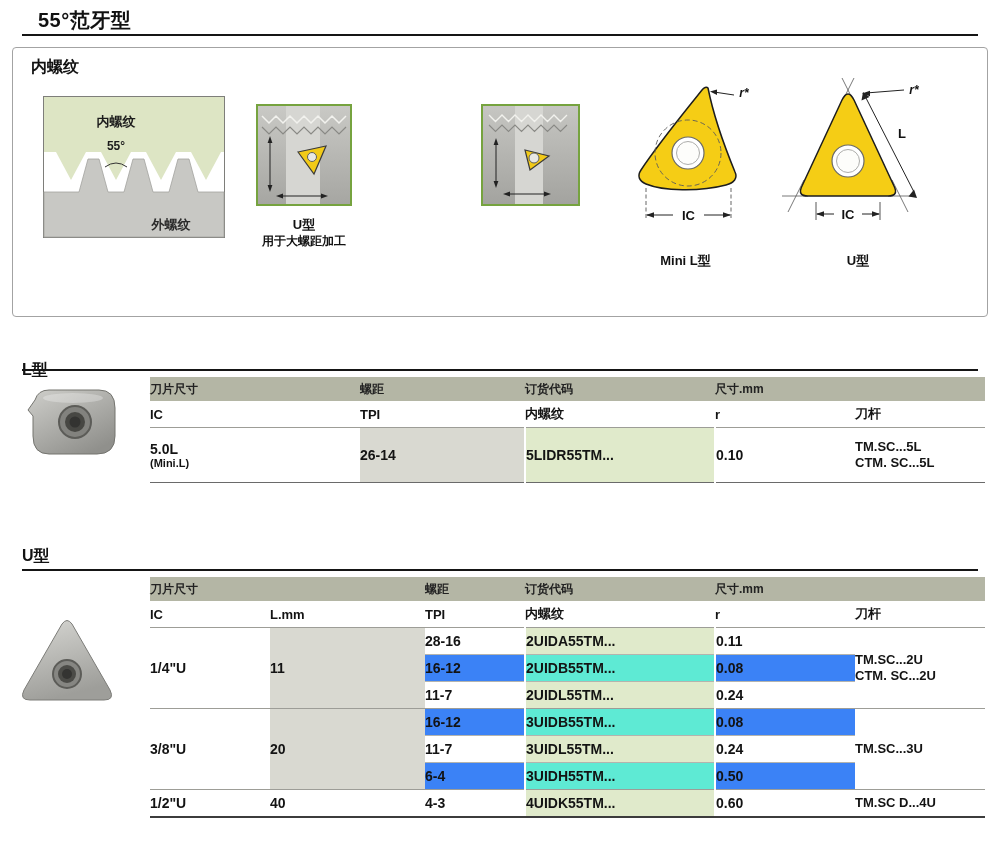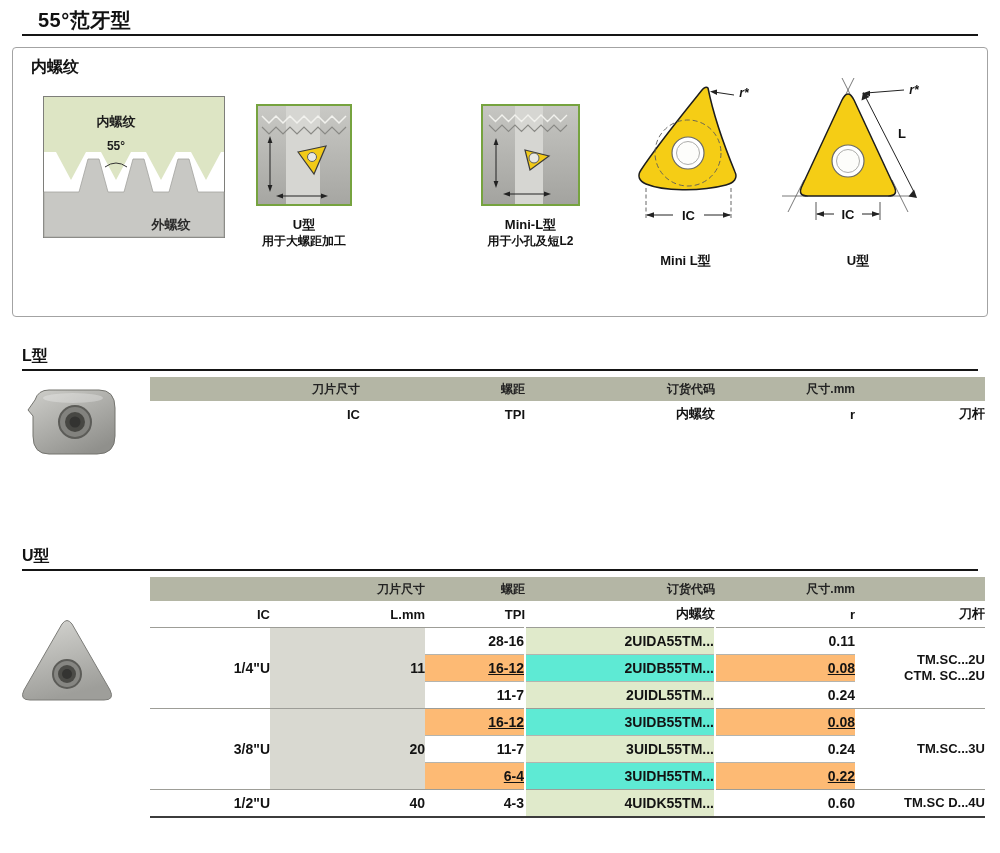--- a/index.html
+++ b/index.html
@@ -11,28 +11,28 @@
   .intro-box{position:absolute;left:12px;top:47px;width:974px;height:268px;border:1px solid #a3a3a3;border-radius:4px;background:#fff;}
   .intro-heading{position:absolute;left:18px;top:9px;font-size:16px;font-weight:bold;}
   .abs{position:absolute;}
   .photo-frame{position:absolute;border:2px solid #76a33f;background:#b5b5b1;line-height:0;}
   .cap{position:absolute;text-align:center;font-weight:bold;font-size:12px;line-height:17px;color:#111;}
   .cap .big{font-size:13px;}
   .section-heading{position:absolute;left:22px;font-size:16px;font-weight:bold;}
   .l-rule{top:369px;}
   .u-rule{top:569px;}
   table.spec{position:absolute;border-collapse:collapse;table-layout:fixed;}
-  table.spec td{text-align:right;vertical-align:middle;font-weight:bold;color:#131313;padding:0;}
+  table.spec td{text-align:left;vertical-align:middle;font-weight:bold;color:#131313;padding:0;}
   tr.band td{background:#b4b6a5;height:24px;font-size:12px;color:#222;}
   tr.cols td{background:#fff;height:26px;font-size:13px;}
   tr.data td{font-size:14px;border-top:1px solid #b4b4ae;}
   tr.grp td{border-top:1px solid #9d9d97;}
   td.code{border-left:2px solid #fff;border-right:2px solid #fff;border-top:2px solid #fff;}
   .bg-w{background:#ffffff;}
-  .bg-g{background:#fdba74;text-decoration:underline;}
+  .bg-g{background:#3b82f6;}
   .bg-gd{background:#d9d9d1;}
   .code-l{background:#e0eacb;}
   .code-d{background:#5eead4;}
   .l-table{left:150px;top:377px;width:835px;}
   .u-table{left:150px;top:577px;width:835px;}
   .l-table tr.data td{height:54px;}
   .u-table tr.data td{height:26px;}
   .u-table tr.last td{border-bottom:2px solid #3c3c3c;}
   .l-table tr.last td{border-bottom:1px solid #6a6a6a;}
   .sub{font-size:11px;line-height:12px;}
@@ -104,24 +104,20 @@
         <path d="M6,19 l6.5,6.5 6.5,-6.5 6.5,6.5 6.5,-6.5 6.5,6.5 6.5,-6.5 6.5,6.5 6.5,-6.5 6.5,6.5 6.5,-6.5 6.5,6.5 6.5,-6.5" stroke="#898985" stroke-width="1.1" fill="none"></path>
         <polygon points="42,44 66,50 47,64" fill="#f2ca18" stroke="#3a3a3a" stroke-width="1.2"></polygon>
         <circle cx="51" cy="52" r="5" fill="#e8e8e4" stroke="#5f5f5b" stroke-width="1"></circle>
         <line x1="13" y1="36" x2="13" y2="78" stroke="#222" stroke-width="1"></line>
         <polygon points="13,32 10.6,39 15.4,39" fill="#222"></polygon>
         <polygon points="13,82 10.6,75 15.4,75" fill="#222"></polygon>
         <line x1="24" y1="88" x2="64" y2="88" stroke="#222" stroke-width="1"></line>
         <polygon points="20,88 27,85.6 27,90.4" fill="#222"></polygon>
         <polygon points="68,88 61,85.6 61,90.4" fill="#222"></polygon>
       </svg>
-    </div>
-    <div class="cap" style="left:428px;top:168px;width:179px;">
-      <div class="big">Mini-L型</div>
-      <div>用于小孔及短L2</div>
     </div>
 
     <div class="abs" style="left:600px;top:32px;">
       <svg width="145" height="160" viewBox="0 0 145 160">
         <path d="M95,8 C99,28 108,58 122,92 C125,98 121,103 113,105 C86,112 50,111 33,104 C26,101 24,96 28,90 C46,63 70,34 89,10 C91,7.5 93.5,6.5 95,8 Z" fill="#f5cd15" stroke="#1d1d1d" stroke-width="1.5"></path>
         <circle cx="75" cy="73" r="33" fill="none" stroke="#5a5a5a" stroke-width="0.9" stroke-dasharray="5,3"></circle>
         <circle cx="75" cy="73" r="16" fill="#ffffff" stroke="#6a6a6a" stroke-width="1.2"></circle>
         <circle cx="75" cy="73" r="11.5" fill="#fdfdfb" stroke="#adadab" stroke-width="1"></circle>
         <line x1="121" y1="15" x2="101" y2="12" stroke="#222" stroke-width="1"></line>
         <polygon points="97,11.5 104,9.5 104,15" fill="#222"></polygon>
@@ -164,21 +160,21 @@
         <line x1="84" y1="138" x2="101" y2="138" stroke="#222" stroke-width="1"></line>
         <polygon points="102,138 94,135.3 94,140.7" fill="#222"></polygon>
         <text x="70" y="143" text-anchor="middle" font-size="13" font-weight="bold" fill="#111">IC</text>
       </svg>
     </div>
     <div class="cap" style="left:765px;top:204px;width:160px;">
       <div class="big">U型</div>
     </div>
   </div>
 
-  <div class="section-heading" style="top:346px;">L型</div>
+  <div class="section-heading" style="top:360px;">L型</div>
   <div class="hrule l-rule"></div>
 
   <div class="abs" style="left:25px;top:384px;">
     <svg width="95" height="78" viewBox="0 0 95 78">
       <defs>
         <linearGradient id="lph" x1="0" y1="0" x2="0.7" y2="1">
           <stop offset="0" stop-color="#cfcfcb"></stop>
             <stop offset="1" stop-color="#90908c"></stop>
         </linearGradient>
       </defs>
@@ -205,20 +201,33 @@
         <td>订货代码</td>
         <td>尺寸.mm</td>
         <td></td>
       </tr>
       <tr class="cols">
         <td>IC</td>
         <td>TPI</td>
         <td>内螺纹</td>
         <td>r</td>
         <td>刀杆</td>
+      </tr>
+      <tr class="data grp last">
+        <td class="bg-w">
+          <div class="main">5.0L</div>
+          <div class="sub">(Mini.L)</div>
+        </td>
+        <td class="bg-gd">26-14</td>
+        <td class="code code-l">5LIDR55TM...</td>
+        <td class="bg-w">0.10</td>
+        <td class="bg-w holder2">
+          <div>TM.SC...5L</div>
+          <div>CTM. SC...5L</div>
+        </td>
       </tr>
     </tbody>
   </table>
 
   <div class="section-heading" style="top:546px;">U型</div>
   <div class="hrule u-rule"></div>
 
   <div class="abs" style="left:15px;top:616px;">
     <svg width="105" height="95" viewBox="0 0 105 95">
       <defs>
@@ -293,21 +302,21 @@
         </td>
       </tr>
       <tr class="data">
         <td class="bg-w">11-7</td>
         <td class="code code-l">3UIDL55TM...</td>
         <td class="bg-w">0.24</td>
       </tr>
       <tr class="data">
         <td class="bg-g">6-4</td>
         <td class="code code-d">3UIDH55TM...</td>
-        <td class="bg-g">0.22</td>
+        <td class="bg-g">0.50</td>
       </tr>
 
       <tr class="data grp last">
         <td class="bg-w">1/2"U</td>
         <td class="bg-w">40</td>
         <td class="bg-w">4-3</td>
         <td class="code code-l">4UIDK55TM...</td>
         <td class="bg-w">0.60</td>
         <td class="bg-w holder2">
           <div>TM.SC D...4U</div>

